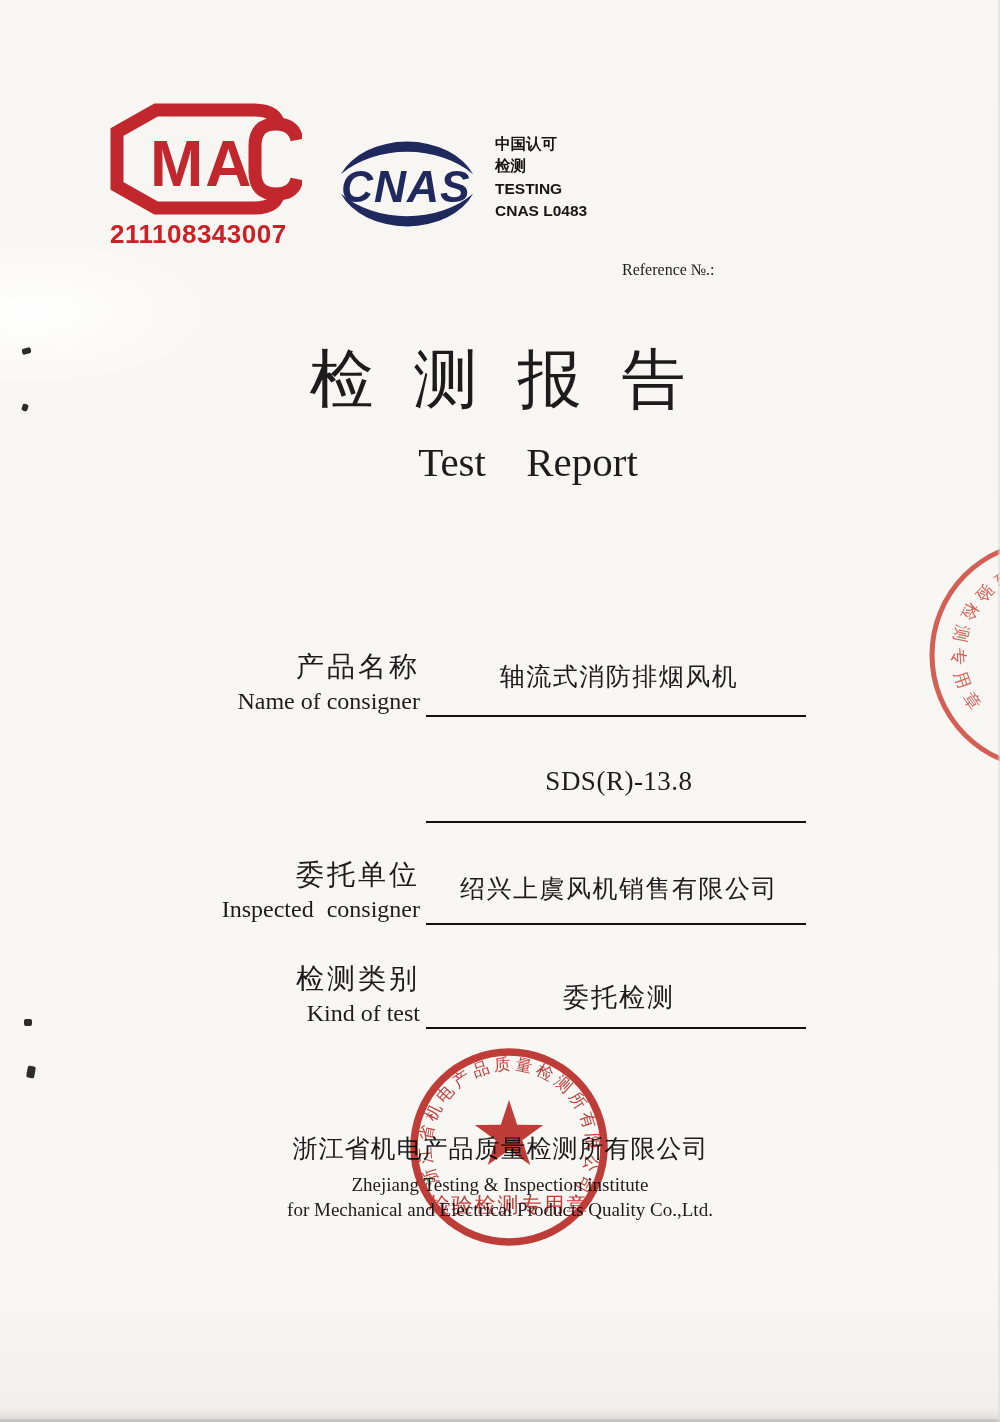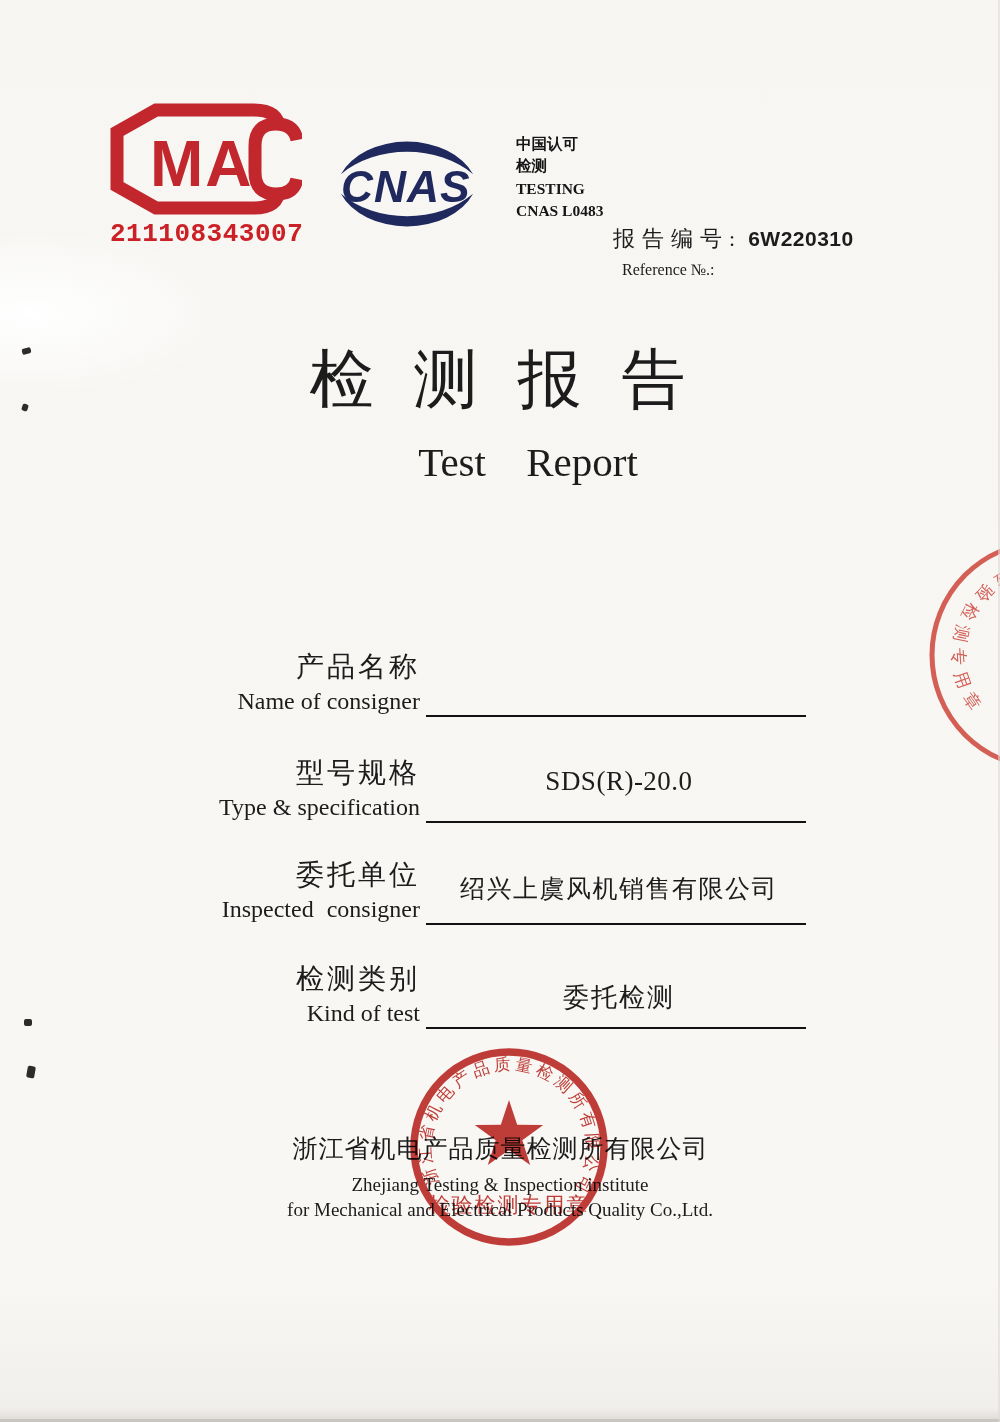--- a/index.html
+++ b/index.html
@@ -14,28 +14,28 @@
     position:relative;width:1000px;height:1422px;
     background:
       radial-gradient(ellipse 300px 120px at 3% 22%, #ffffff 0%, rgba(255,255,255,0) 70%),
       linear-gradient(180deg,#f7f6f3 0%,#f8f7f4 90%,#f1efec 99%,#dcd9d5 100%);
     overflow:hidden;
   }
   
   .cma{position:absolute;left:106px;top:102px;width:196px;height:116px;}
   .cma-number{
     position:absolute;left:110px;top:219px;width:200px;
-    font-family:Liberation Mono, monospace;
+    font-family:Liberation Sans, sans-serif;
     font-weight:bold;font-size:26px;letter-spacing:.5px;
     color:var(--number_red,#cb2026);
   }
   .cnas{position:absolute;left:333px;top:128px;width:148px;height:112px;}
   .cnas-textblock{
-    position:absolute;left:516px;top:133px;
-    font-family:Liberation Serif, serif;
+    position:absolute;left:495px;top:133px;
+    font-family:Liberation Sans, sans-serif;
     font-weight:bold;font-size:15.5px;line-height:22.3px;color:#151515;
   }
   
   .report-no{position:absolute;left:613px;top:224px;white-space:nowrap;}
   .report-no .lab{font-size:22px;letter-spacing:7px;}
   .report-no .val{
     font-family:"Liberation Sans","DejaVu Sans",sans-serif;
     font-weight:bold;font-size:21px;letter-spacing:.5px;margin-left:2px;
   }
   .reference{position:absolute;left:622px;top:261px;font-size:16px;}
@@ -102,43 +102,36 @@
     <path d="M8,66 A72,52 0 0 0 142,66 A95,78 0 0 1 8,66 Z" fill="var(--cnas_navy,#20295e)"></path>
     <text x="8" y="74" font-family="Liberation Sans, DejaVu Sans, sans-serif" font-weight="bold" font-style="italic" font-size="45" fill="var(--cnas_navy,#20295e)" letter-spacing="1">CNAS</text>
   </svg>
   <div class="cnas-textblock">
     <div>中国认可</div>
     <div>检测</div>
     <div>TESTING</div>
     <div>CNAS L0483</div>
   </div>
 
-  <div class="report-no">
-    <span class="lab">报告编号:</span>
-    <span class="val">6W220310</span>
-  </div>
   <div class="reference">Reference №.:</div>
 
   <div class="title-zh">检测报告</div>
   <div class="title-en">Test Report</div>
 
   <div class="field-row" style="top:650px">
     <div class="f-label">
       <div class="f-label-zh">产品名称</div>
       <div class="f-label-en">Name of consigner</div>
     </div>
+    <div class="f-value">轴流式消防排烟风机</div>
     <div class="f-line"></div>
   </div>
 
   <div class="field-row" style="top:756px">
-    <div class="f-label">
-      <div class="f-label-zh">型号规格</div>
-      <div class="f-label-en">Type &amp; specification</div>
-    </div>
-    <div class="f-value" style="font-size:27px;letter-spacing:.5px">SDS(R)-20.0</div>
+    <div class="f-value" style="font-size:27px;letter-spacing:.5px">SDS(R)-13.8</div>
     <div class="f-line"></div>
   </div>
 
   <div class="field-row" style="top:858px">
     <div class="f-label">
       <div class="f-label-zh">委托单位</div>
       <div class="f-label-en" style="word-spacing:7px">Inspected consigner</div>
     </div>
     <div class="f-value" style="top:14px">绍兴上虞风机销售有限公司</div>
     <div class="f-line"></div>

